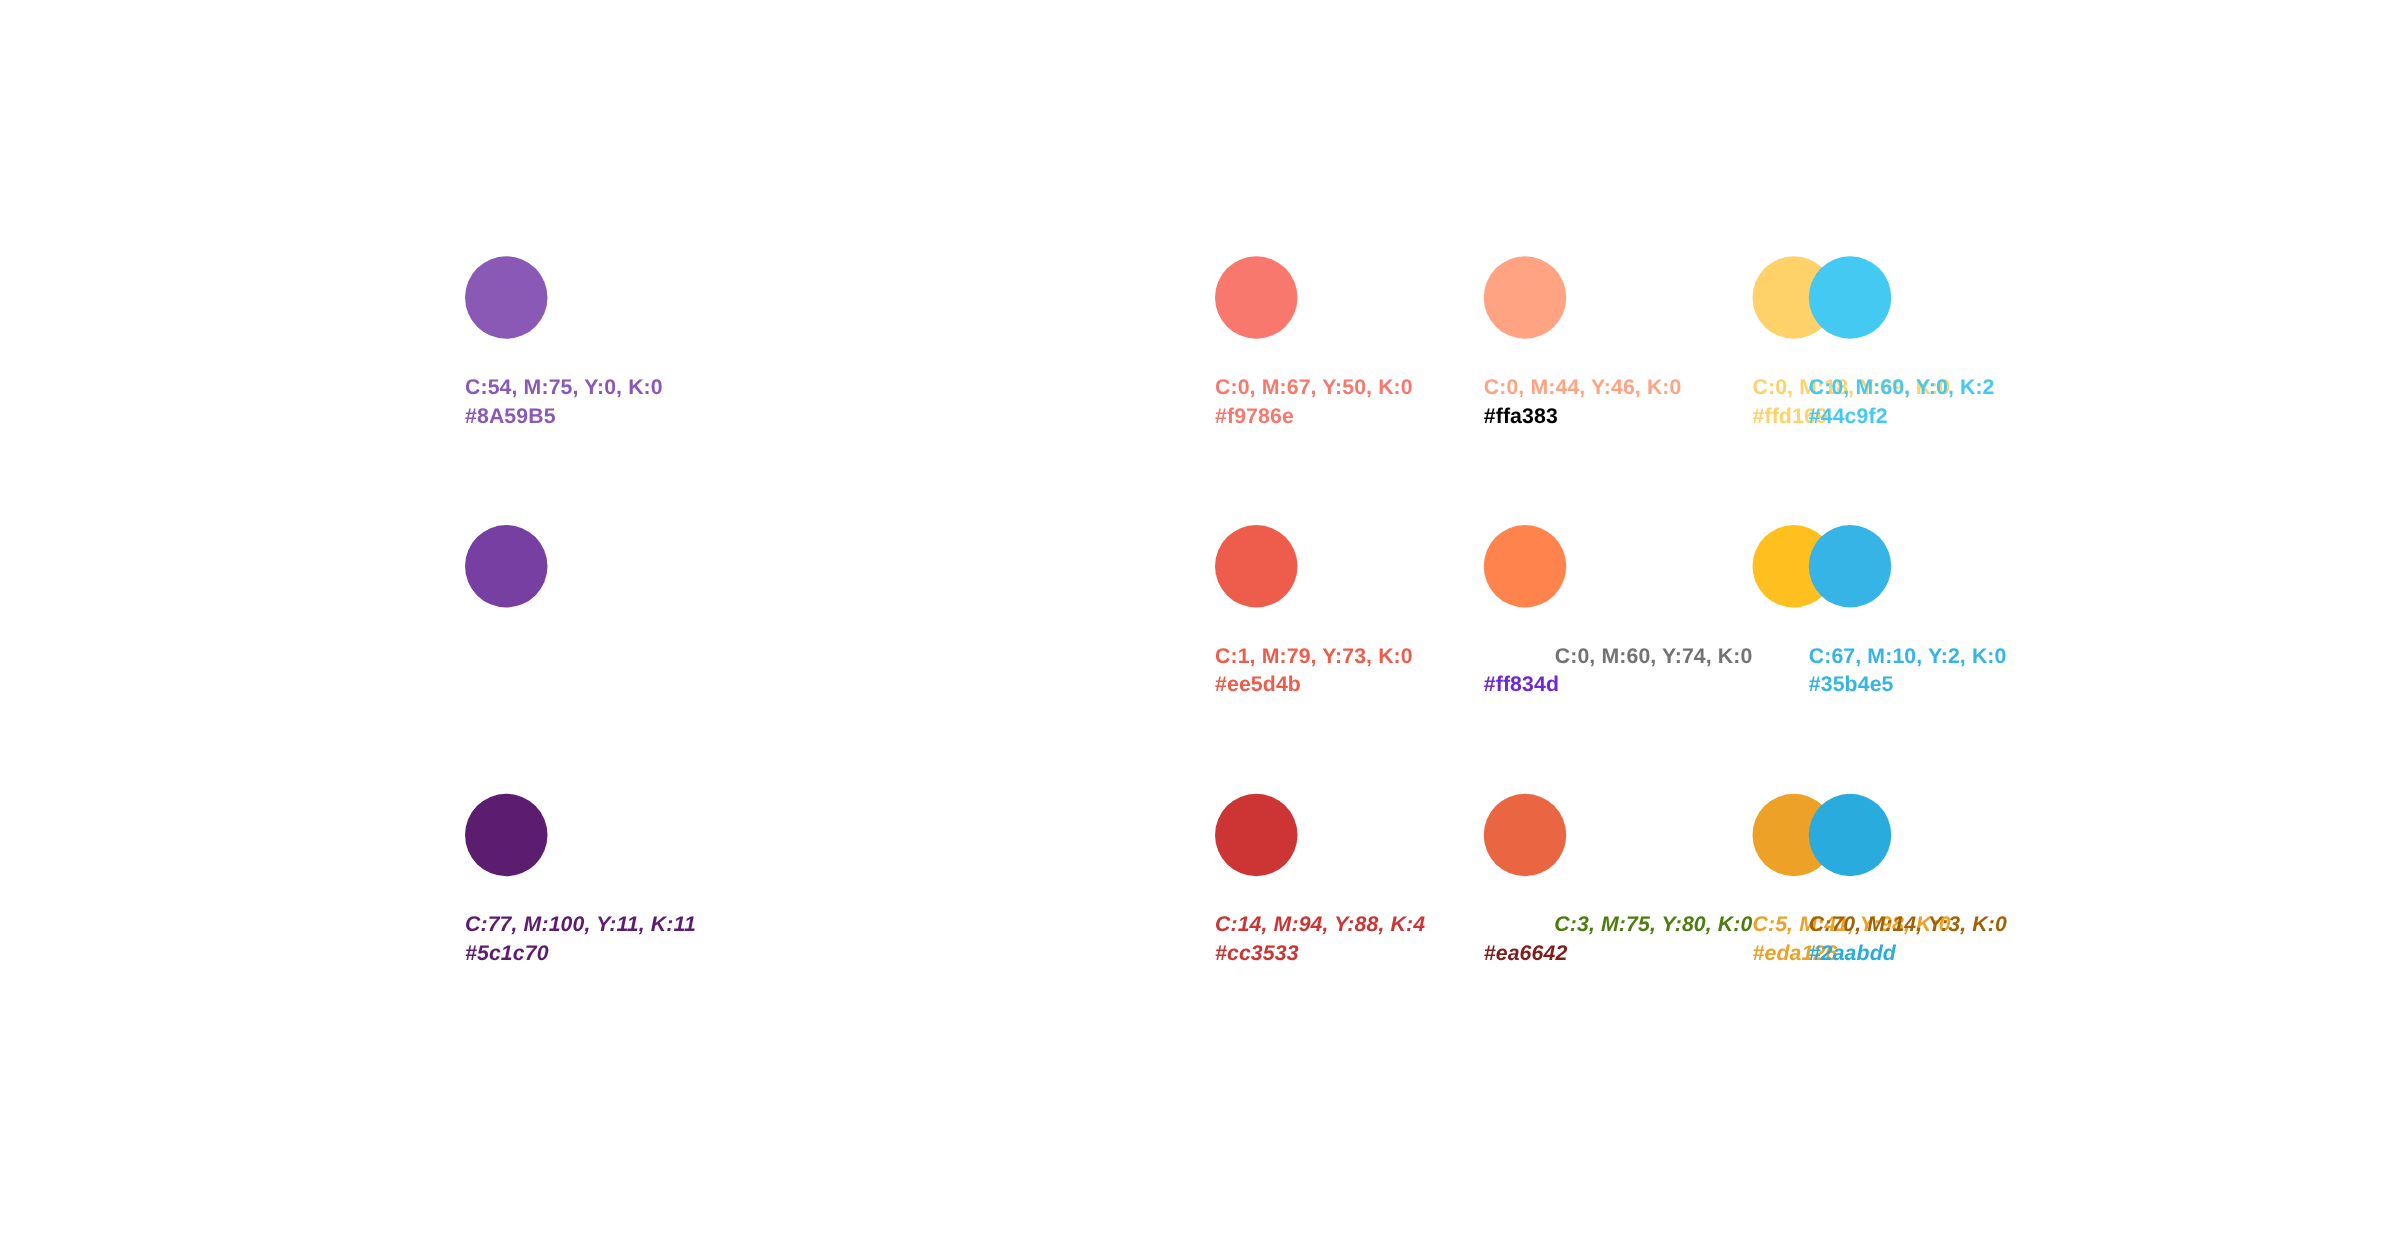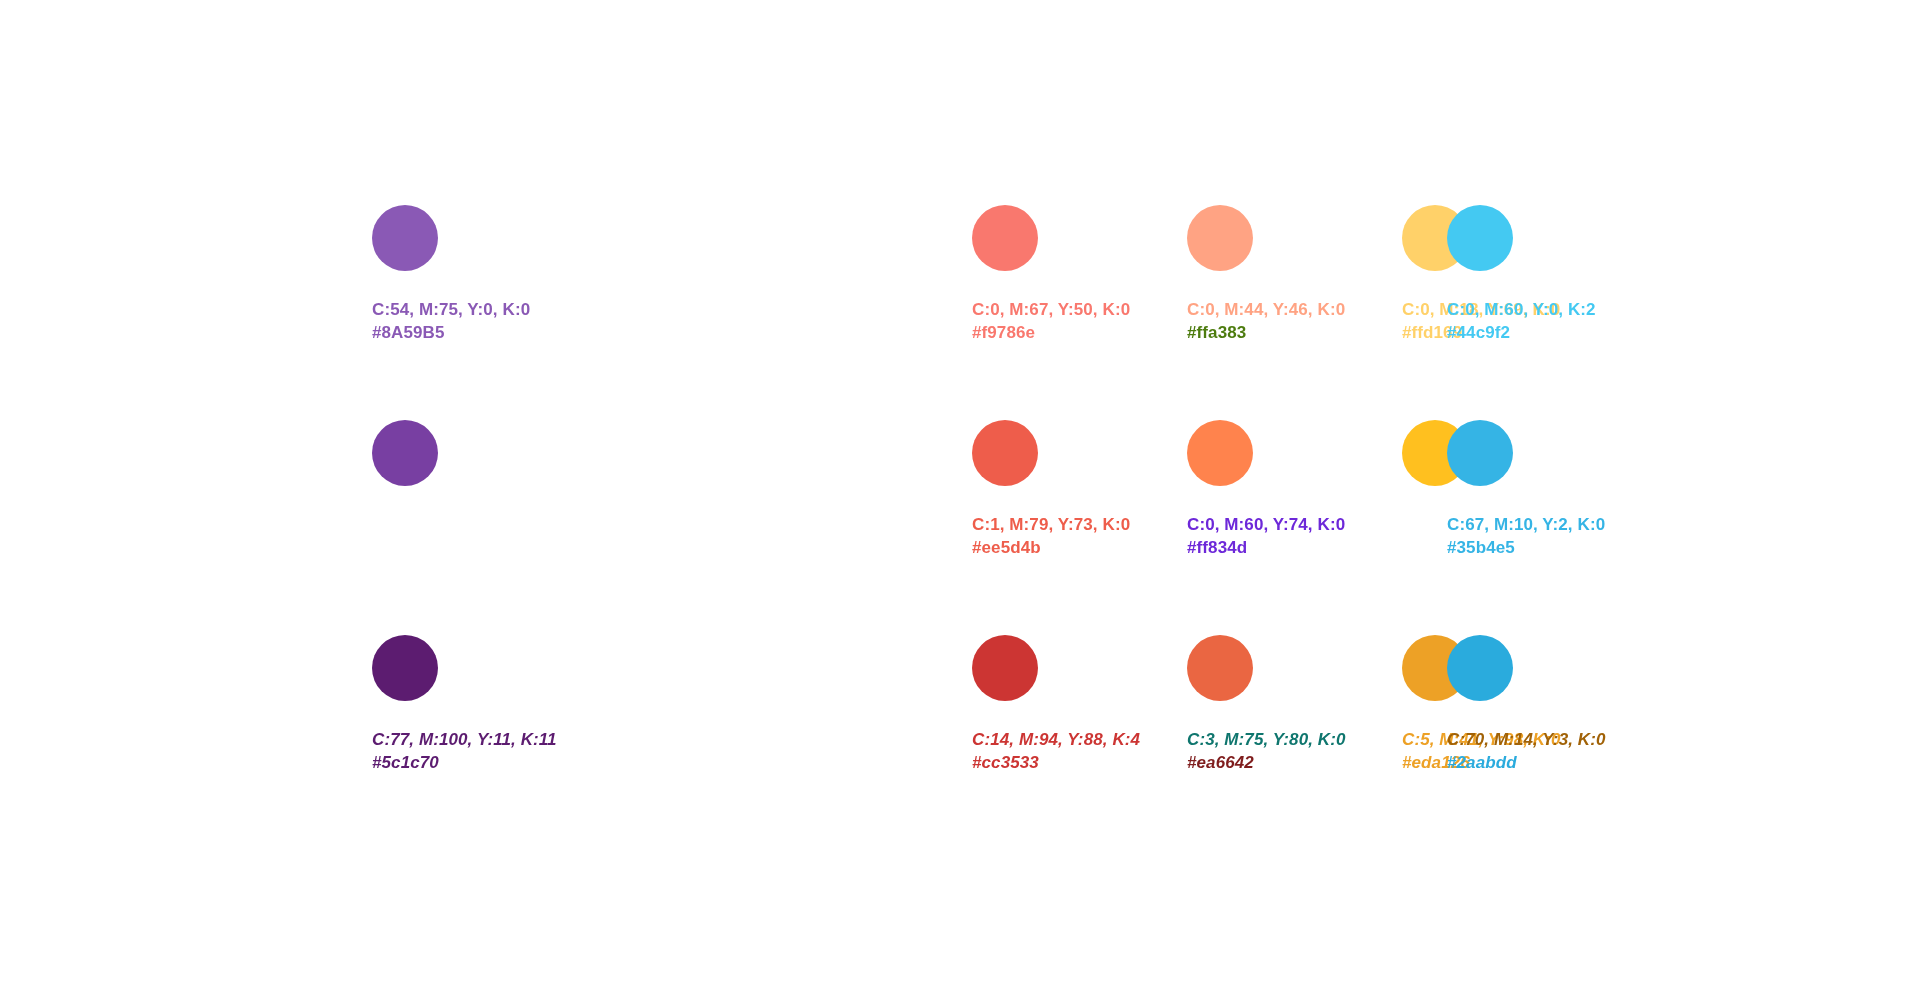--- a/index.html
+++ b/index.html
@@ -76,21 +76,21 @@
         <span class="swatch-dot" style="background: rgb(249, 120, 110); width: 66px; height: 66px;"></span>
         <div class="swatch-labels">
           <span class="swatch-cmyk" style="color: rgb(249, 120, 110);">C:0, M:67, Y:50, K:0</span>
           <span class="swatch-hex" style="color: rgb(249, 120, 110);">#f9786e</span>
         </div>
       </div>
       <div class="swatch-cell" style="left: 1187px;">
         <span class="swatch-dot" style="background: rgb(255, 163, 131); width: 66px; height: 66px;"></span>
         <div class="swatch-labels">
           <span class="swatch-cmyk" style="color: rgb(255, 163, 131);">C:0, M:44, Y:46, K:0</span>
-          <span class="swatch-hex" style="color: #4d7c0f;">#ffa383</span>
+          <span class="swatch-hex" style="color: #000000;">#ffa383</span>
         </div>
       </div>
       <div class="swatch-cell" style="left: 1402px;">
         <span class="swatch-dot" style="background: rgb(255, 209, 105); width: 66px; height: 66px;"></span>
         <div class="swatch-labels">
           <span class="swatch-cmyk" style="color: rgb(255, 209, 105);">C:0, M:18, Y:69, K:0</span>
           <span class="swatch-hex" style="color: rgb(255, 209, 105);">#ffd169</span>
         </div>
       </div>
       <div class="swatch-cell" style="left: 1447px;">
@@ -109,21 +109,21 @@
       <div class="swatch-cell" style="left: 972px;">
         <span class="swatch-dot" style="background: rgb(238, 93, 75); width: 66px; height: 66px;"></span>
         <div class="swatch-labels">
           <span class="swatch-cmyk" style="color: rgb(238, 93, 75);">C:1, M:79, Y:73, K:0</span>
           <span class="swatch-hex" style="color: rgb(238, 93, 75);">#ee5d4b</span>
         </div>
       </div>
       <div class="swatch-cell" style="left: 1187px;">
         <span class="swatch-dot" style="background: rgb(255, 131, 77); width: 66px; height: 66px;"></span>
         <div class="swatch-labels">
-          <span class="swatch-cmyk" style="color: #6d28d9;">C:0, M:60, Y:74, K:0</span>
+          <span class="swatch-cmyk" style="color: #737373; text-align: right;">C:0, M:60, Y:74, K:0</span>
           <span class="swatch-hex" style="color: #6d28d9;">#ff834d</span>
         </div>
       </div>
       <div class="swatch-cell" style="left: 1402px;">
         <span class="swatch-dot" style="background: rgb(255, 192, 31); width: 66px; height: 66px;"></span>
       </div>
       <div class="swatch-cell" style="left: 1447px;">
         <span class="swatch-dot" style="background: rgb(53, 180, 229); width: 66px; height: 66px;"></span>
         <div class="swatch-labels">
           <span class="swatch-cmyk" style="color: rgb(53, 180, 229);">C:67, M:10, Y:2, K:0</span>
@@ -143,21 +143,21 @@
       <div class="swatch-cell" style="left: 972px;">
         <span class="swatch-dot" style="background: rgb(204, 53, 51); width: 66px; height: 66px;"></span>
         <div class="swatch-labels">
           <span class="swatch-cmyk" style="color: rgb(204, 53, 51);">C:14, M:94, Y:88, K:4</span>
           <span class="swatch-hex" style="color: rgb(204, 53, 51);">#cc3533</span>
         </div>
       </div>
       <div class="swatch-cell" style="left: 1187px;">
         <span class="swatch-dot" style="background: rgb(234, 102, 66); width: 66px; height: 66px;"></span>
         <div class="swatch-labels">
-          <span class="swatch-cmyk" style="color: #0f766e;">C:3, M:75, Y:80, K:0</span>
+          <span class="swatch-cmyk" style="color: #4d7c0f; text-align: right;">C:3, M:75, Y:80, K:0</span>
           <span class="swatch-hex" style="color: #7f1d1d;">#ea6642</span>
         </div>
       </div>
       <div class="swatch-cell" style="left: 1402px;">
         <span class="swatch-dot" style="background: rgb(237, 161, 38); width: 66px; height: 66px;"></span>
         <div class="swatch-labels">
           <span class="swatch-cmyk" style="color: rgb(237, 161, 38);">C:5, M:41, Y:98, K:0</span>
           <span class="swatch-hex" style="color: rgb(237, 161, 38);">#eda126</span>
         </div>
       </div>

